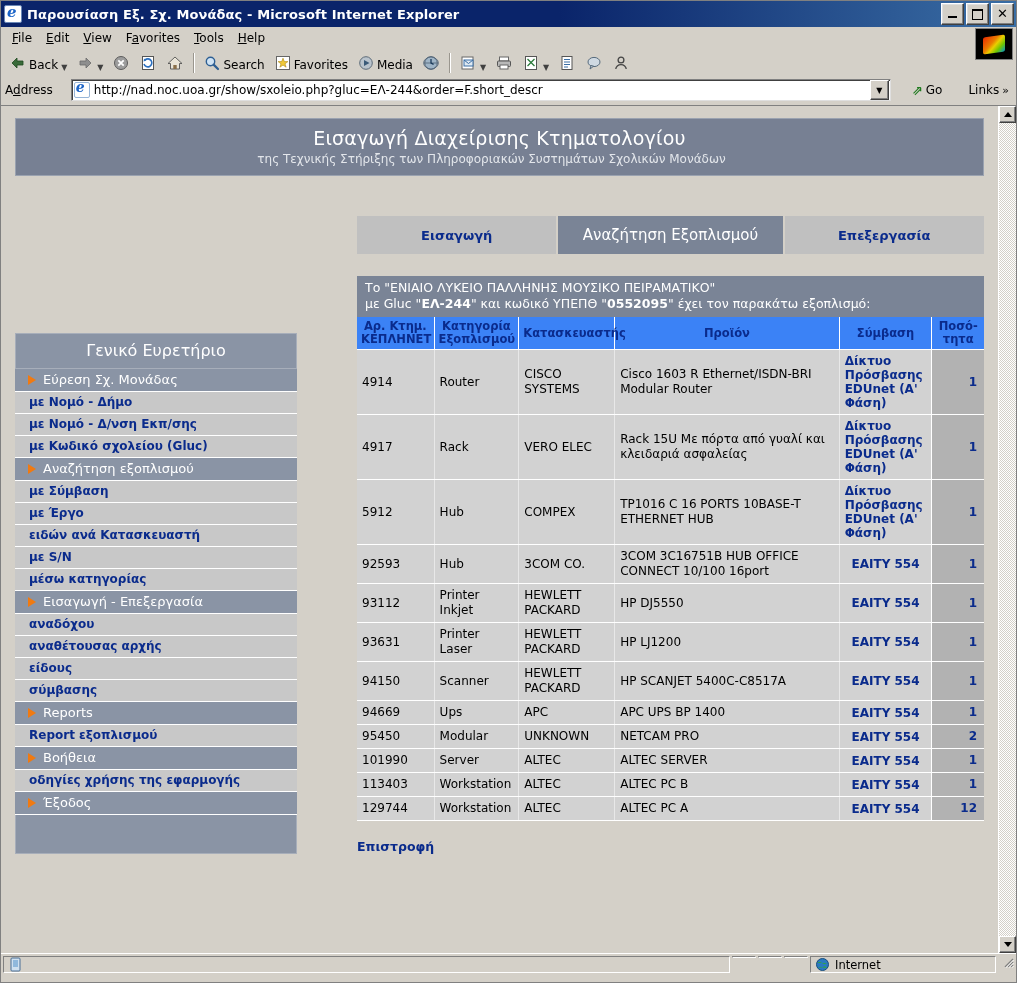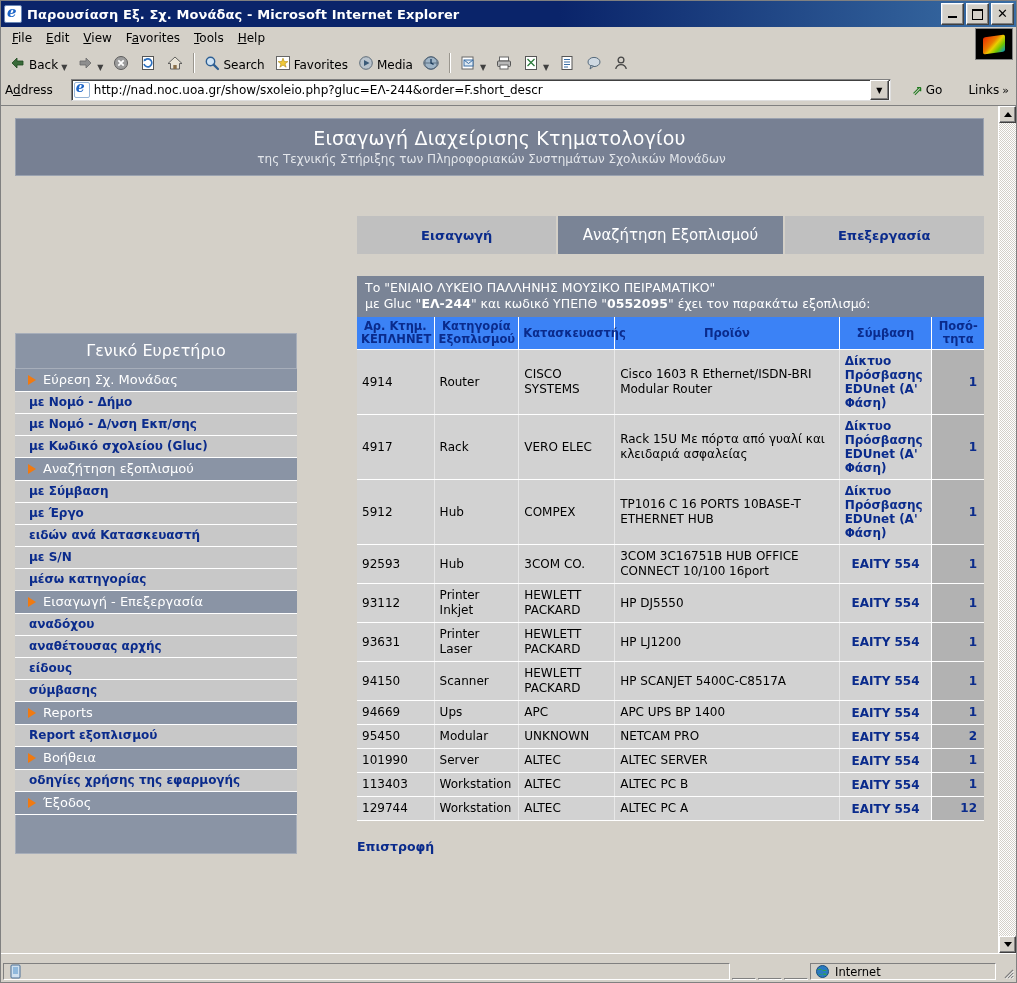--- a/index.html
+++ b/index.html
@@ -311,21 +311,21 @@
   table.equip td.c-contract.ctr { text-align: center; }
   .back-link {
     display: inline-block; margin-top: 18px;
     font-size: 12.5px; font-weight: bold; color: #0a2b8c;
     text-decoration: none; cursor: pointer;
   }
 
   
   .statusbar {
     height: 24px; background: #d4d0c8;
-    display: flex; align-items: flex-end;
+    display: flex; align-items: flex-start;
     border-top: 1px solid #ffffff;
     padding: 2px 2px; gap: 2px;
     flex: 0 0 auto;
   }
   .st-panel {
     border: 1px solid #808080; border-right-color:#ffffff; border-bottom-color:#ffffff;
     background: #d4d0c8; display: flex; align-items: center;
     padding: 0 4px; font-size: 11.5px; color: #000; gap: 5px;
     box-sizing: border-box;
   }

